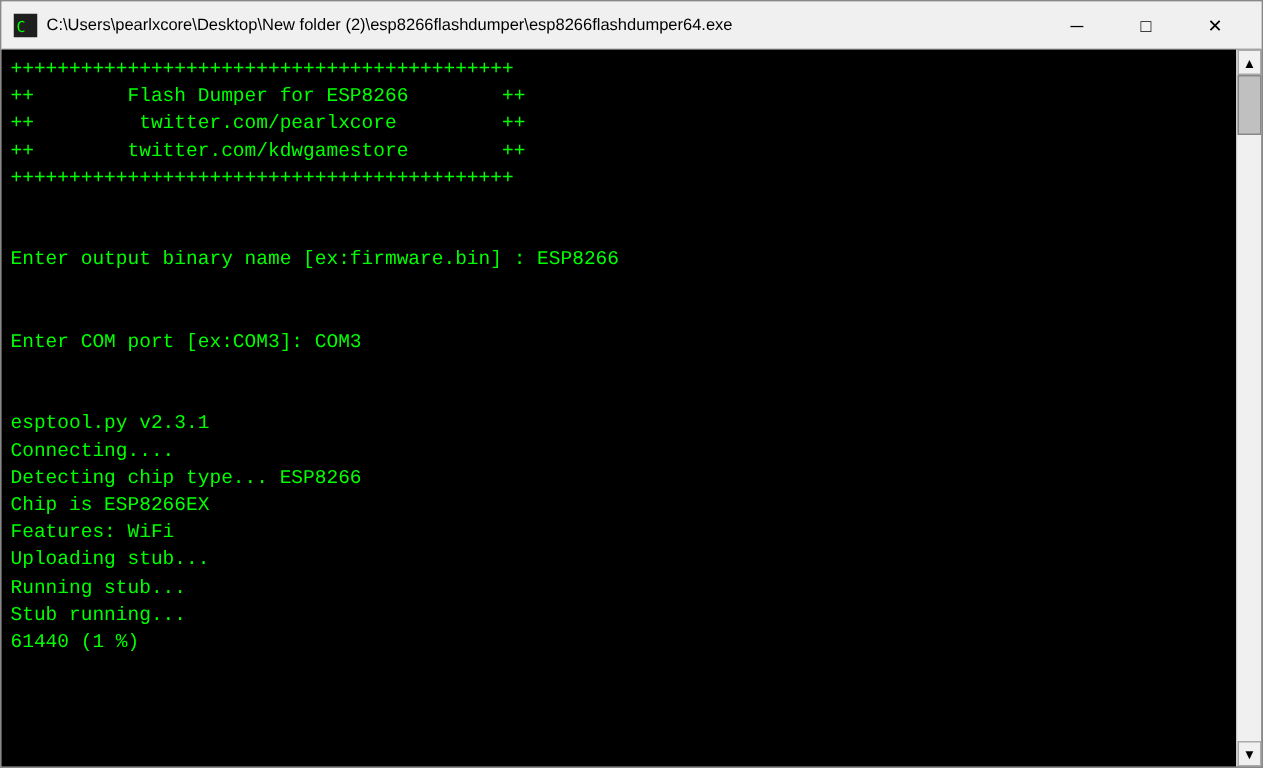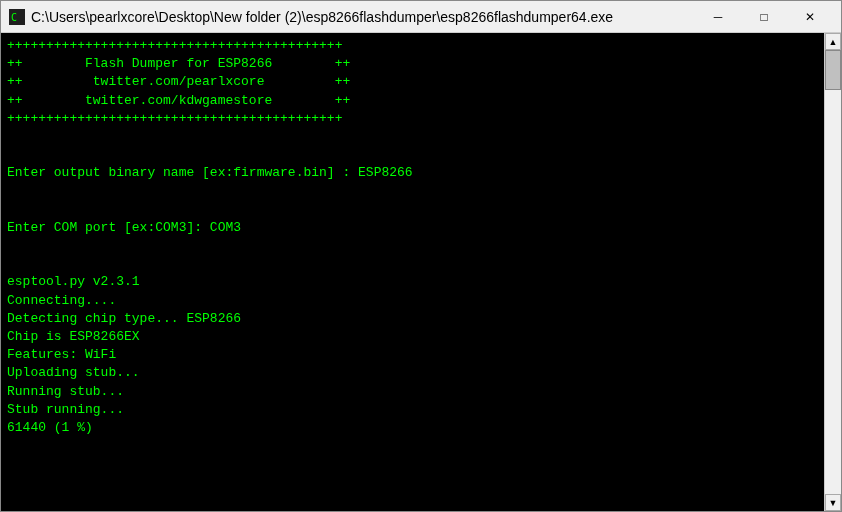--- a/index.html
+++ b/index.html
@@ -26,21 +26,21 @@
       border-bottom: 1px solid #ccc;
       flex-shrink: 0;
     }
     .titlebar-icon {
       width: 16px;
       height: 16px;
       margin-right: 6px;
       flex-shrink: 0;
     }
     .titlebar-title {
-      font-size: 14px;
+      font-size: 11px;
       color: #000;
       flex: 1;
       white-space: nowrap;
       overflow: hidden;
       text-overflow: ellipsis;
     }
     .titlebar-buttons {
       display: flex;
       gap: 0;
       margin-left: 8px;

